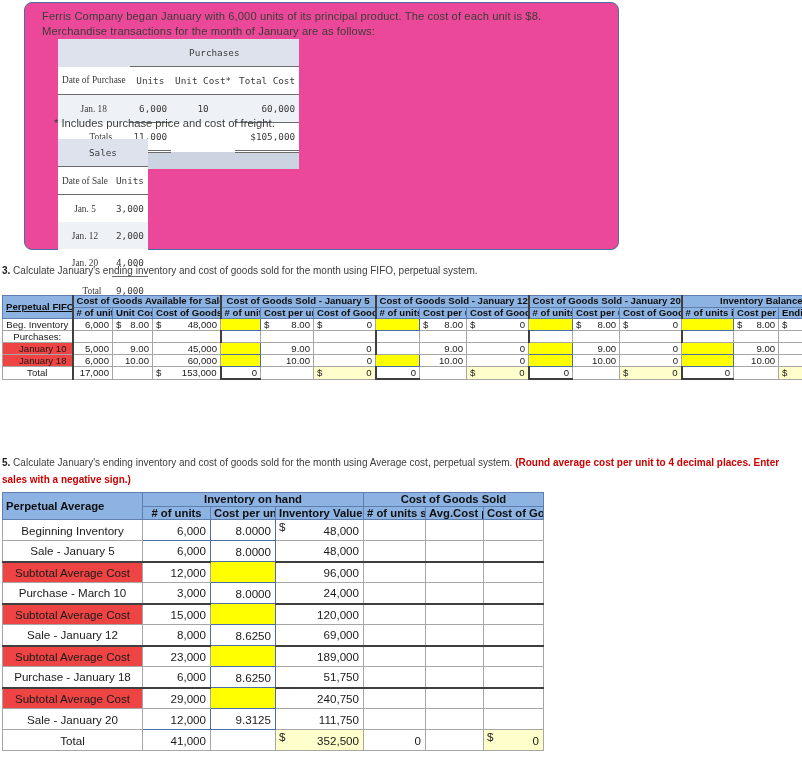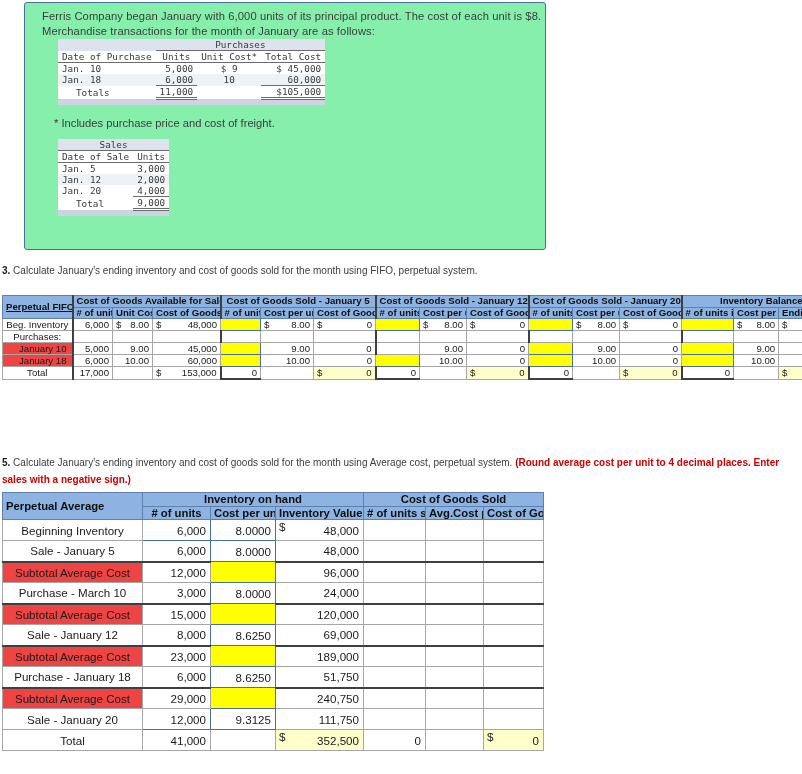--- a/index.html
+++ b/index.html
@@ -9,24 +9,24 @@
     background: #ffffff;
     font-family: "Liberation Sans", sans-serif;
     color: #222;
     overflow: hidden;
   }
   .page { position: relative; width: 802px; height: 774px; }
 
   
   .problem-box {
     position: absolute; left: 24px; top: 2px;
-    width: 522px; height: 248px;
+    width: 595px; height: 248px;
     border: 1px solid #4a6fa5;
-    border-radius: 3px;
-    background: #86efac;
+    border-radius: 8px;
+    background: #ec4899;
   }
   .problem-text {
     position: absolute; left: 17px; top: 6px; width: 536px;
     font-size: 11.2px; line-height: 15px; color: #3c3c3c;
     letter-spacing: .1px;
   }
   .note-text {
     position: absolute; left: 17px; font-size: 11.2px; color: #3c3c3c; margin-left: 12px;
   }
   .note-includes { top: 114px; }
@@ -34,27 +34,27 @@
 
   
   .mono-table {
     position: absolute;
     font-family: "DejaVu Sans Mono", monospace;
     font-size: 9.3px;
     color: #3a3a3a;
     border-collapse: collapse;
     background: #fff;
   }
-  .mono-table td, .mono-table th { padding: 0 4px; font-weight: normal; white-space: nowrap; }
+  .mono-table td, .mono-table th { padding: 8px 4px; font-weight: normal; white-space: nowrap; }
   .mono-table .band { background: #dde2ec; }
   .mono-table .spanhead { text-align: center; border-bottom: 1px solid #6b6b6b; }
   .mono-table .colhead { border-bottom: 1px solid #6b6b6b; text-align: center; }
   .mono-table .r { text-align: right; }
   .mono-table .c { text-align: center; }
-  .mono-table .l { text-align: left; }
+  .mono-table .l { text-align: center; font-family: Liberation Serif, serif; }
   .mono-table .ul { border-bottom: 1px solid #6b6b6b; }
   .mono-table .dbl { border-bottom: 3px double #6b6b6b; }
   .mono-table tr.stripe td { background: #eef1f6; }
   .mono-footer { height: 6px; background: #ccd4e2; }
 
   .purch-tbl { left: 33px; top: 36px; }
   .sales-tbl { left: 33px; top: 136px; }
 
   
   .sec-head {
@@ -129,26 +129,20 @@
       <tbody>
           <tr>
         <td class="band">&nbsp;</td>
         <td class="band spanhead" colspan="3">Purchases</td>
       </tr>
       <tr>
         <td class="colhead l">Date of Purchase</td>
         <td class="colhead">Units</td>
         <td class="colhead">Unit Cost*</td>
         <td class="colhead">Total Cost</td>
-      </tr>
-      <tr>
-        <td class="l">Jan. 10</td>
-        <td class="r">5,000</td>
-        <td class="c">$  9</td>
-        <td class="r">$ 45,000</td>
       </tr>
       <tr class="stripe">
         <td class="l">Jan. 18</td>
         <td class="r ul">6,000</td>
         <td class="c">10</td>
         <td class="r ul">60,000</td>
       </tr>
       <tr>
         <td class="l" style="padding-left:18px">Totals</td>
         <td class="r dbl">11,000</td>

